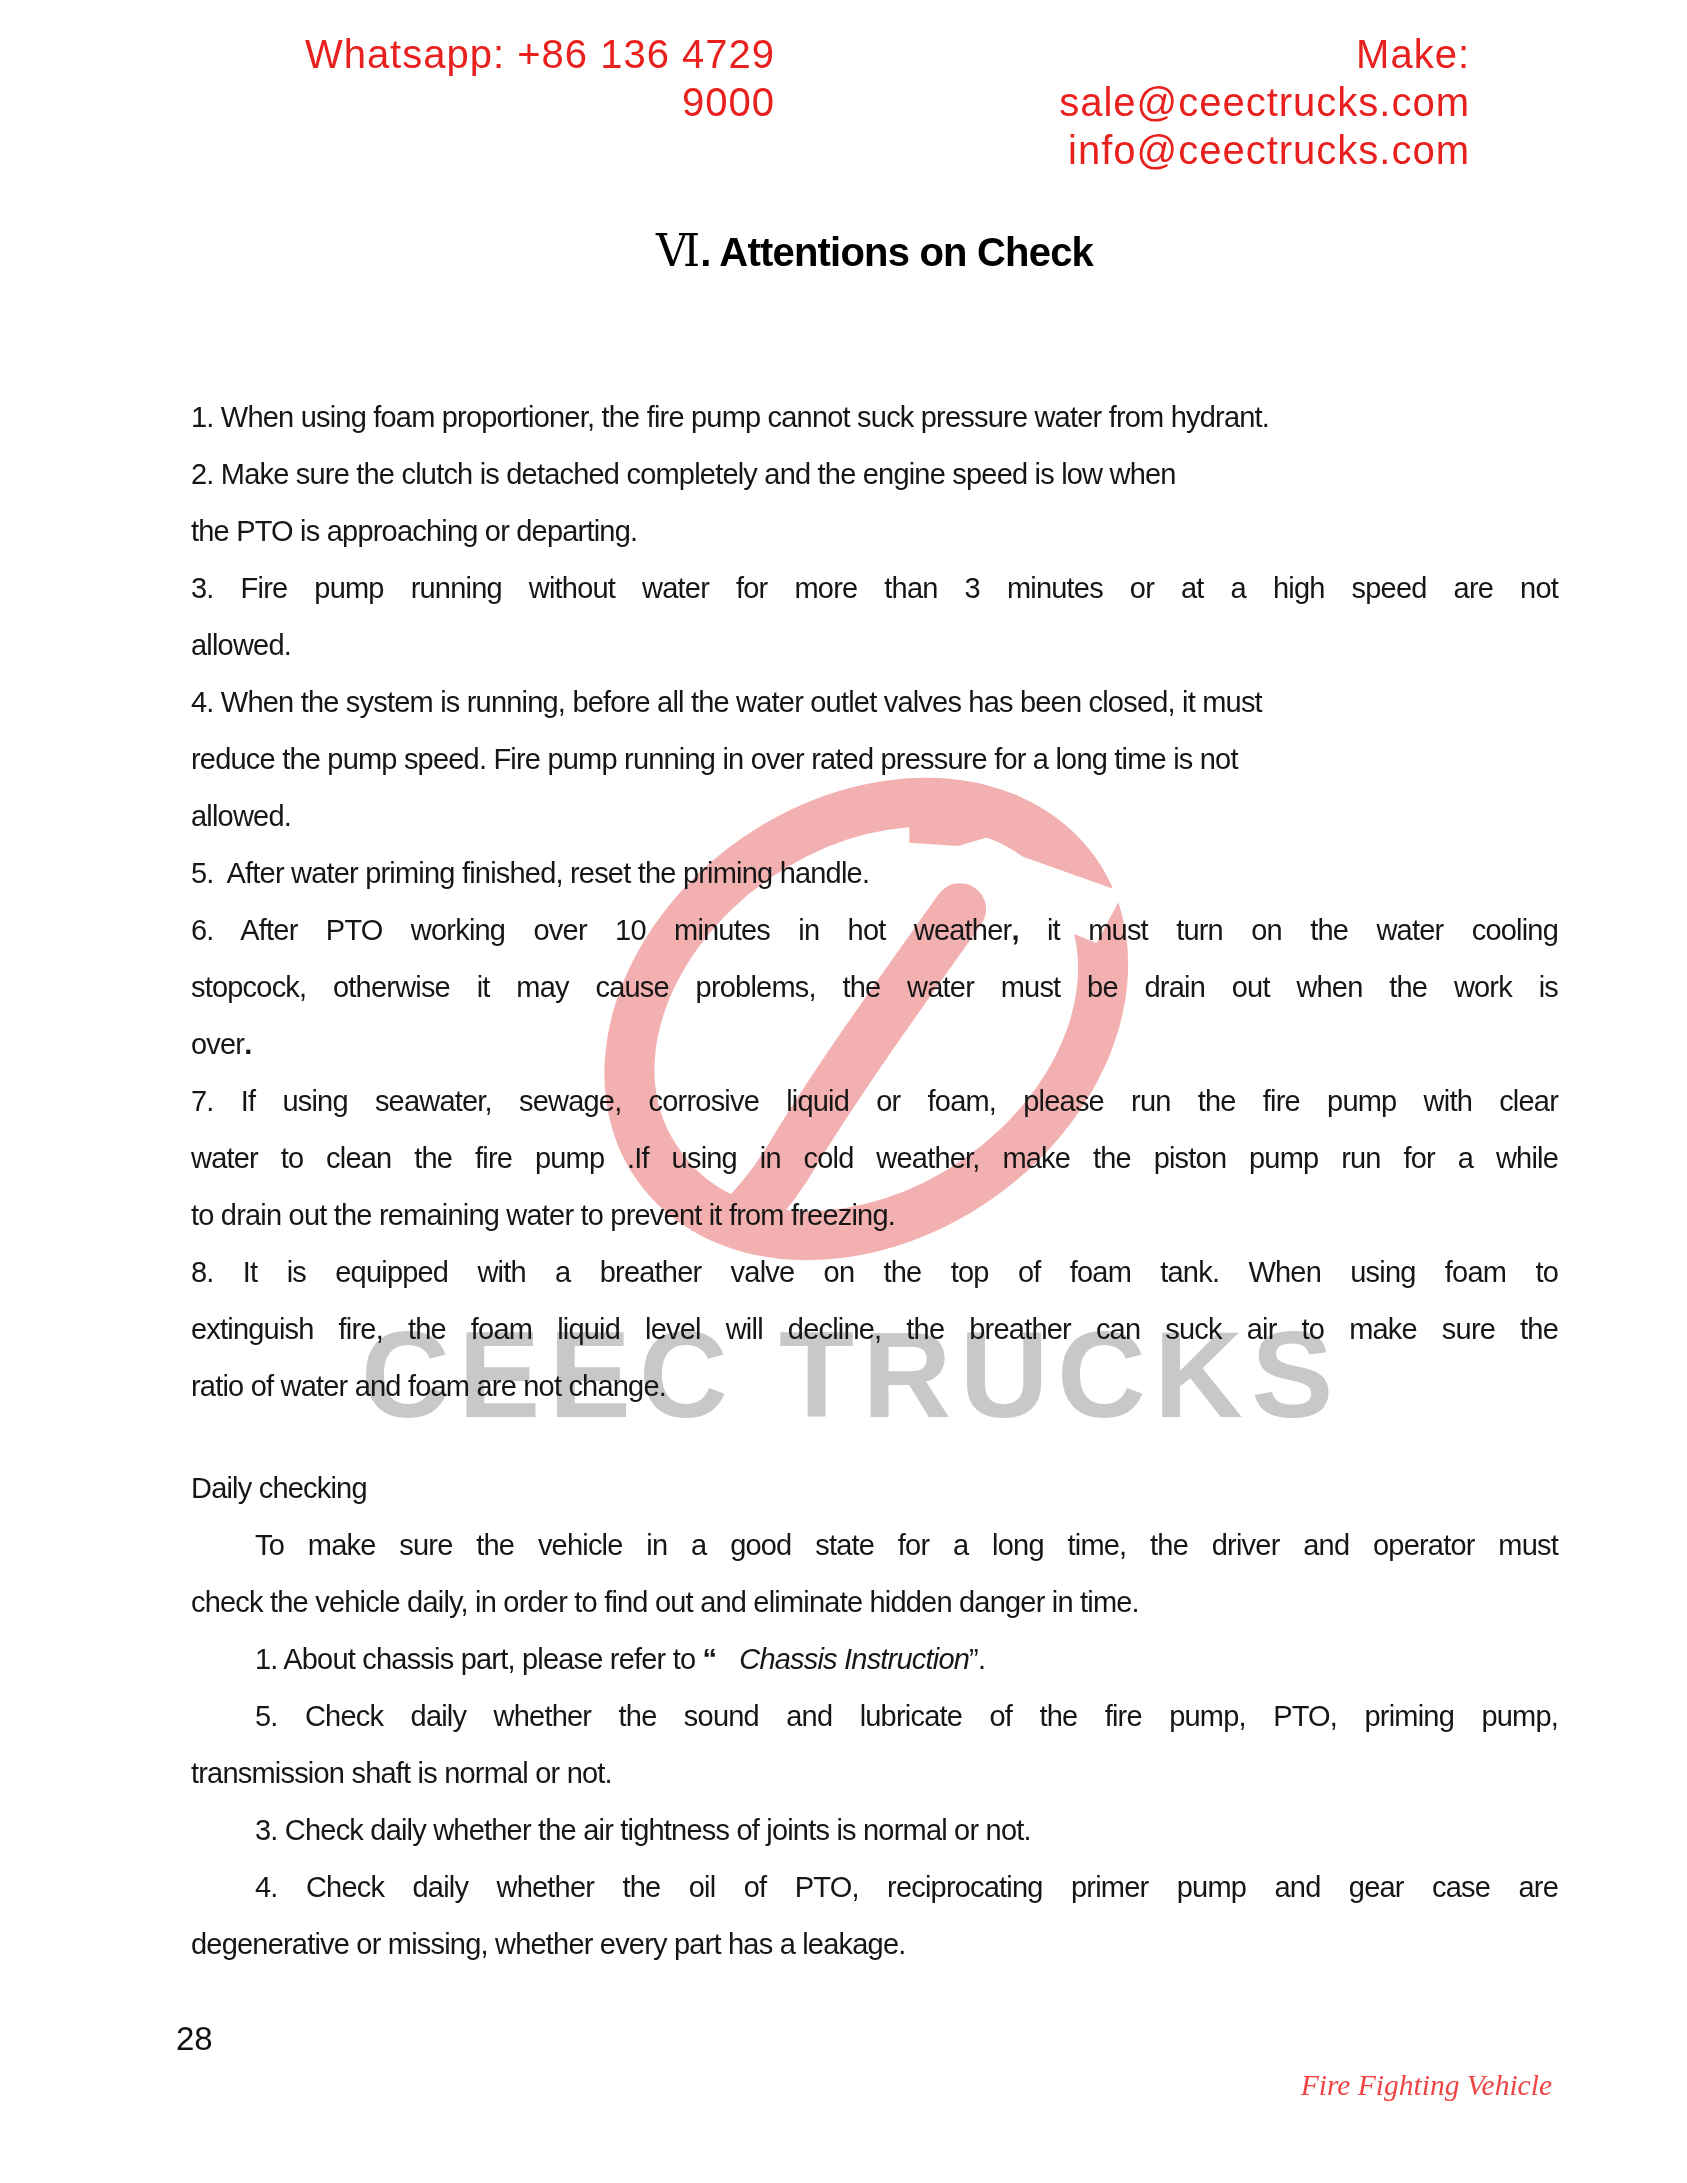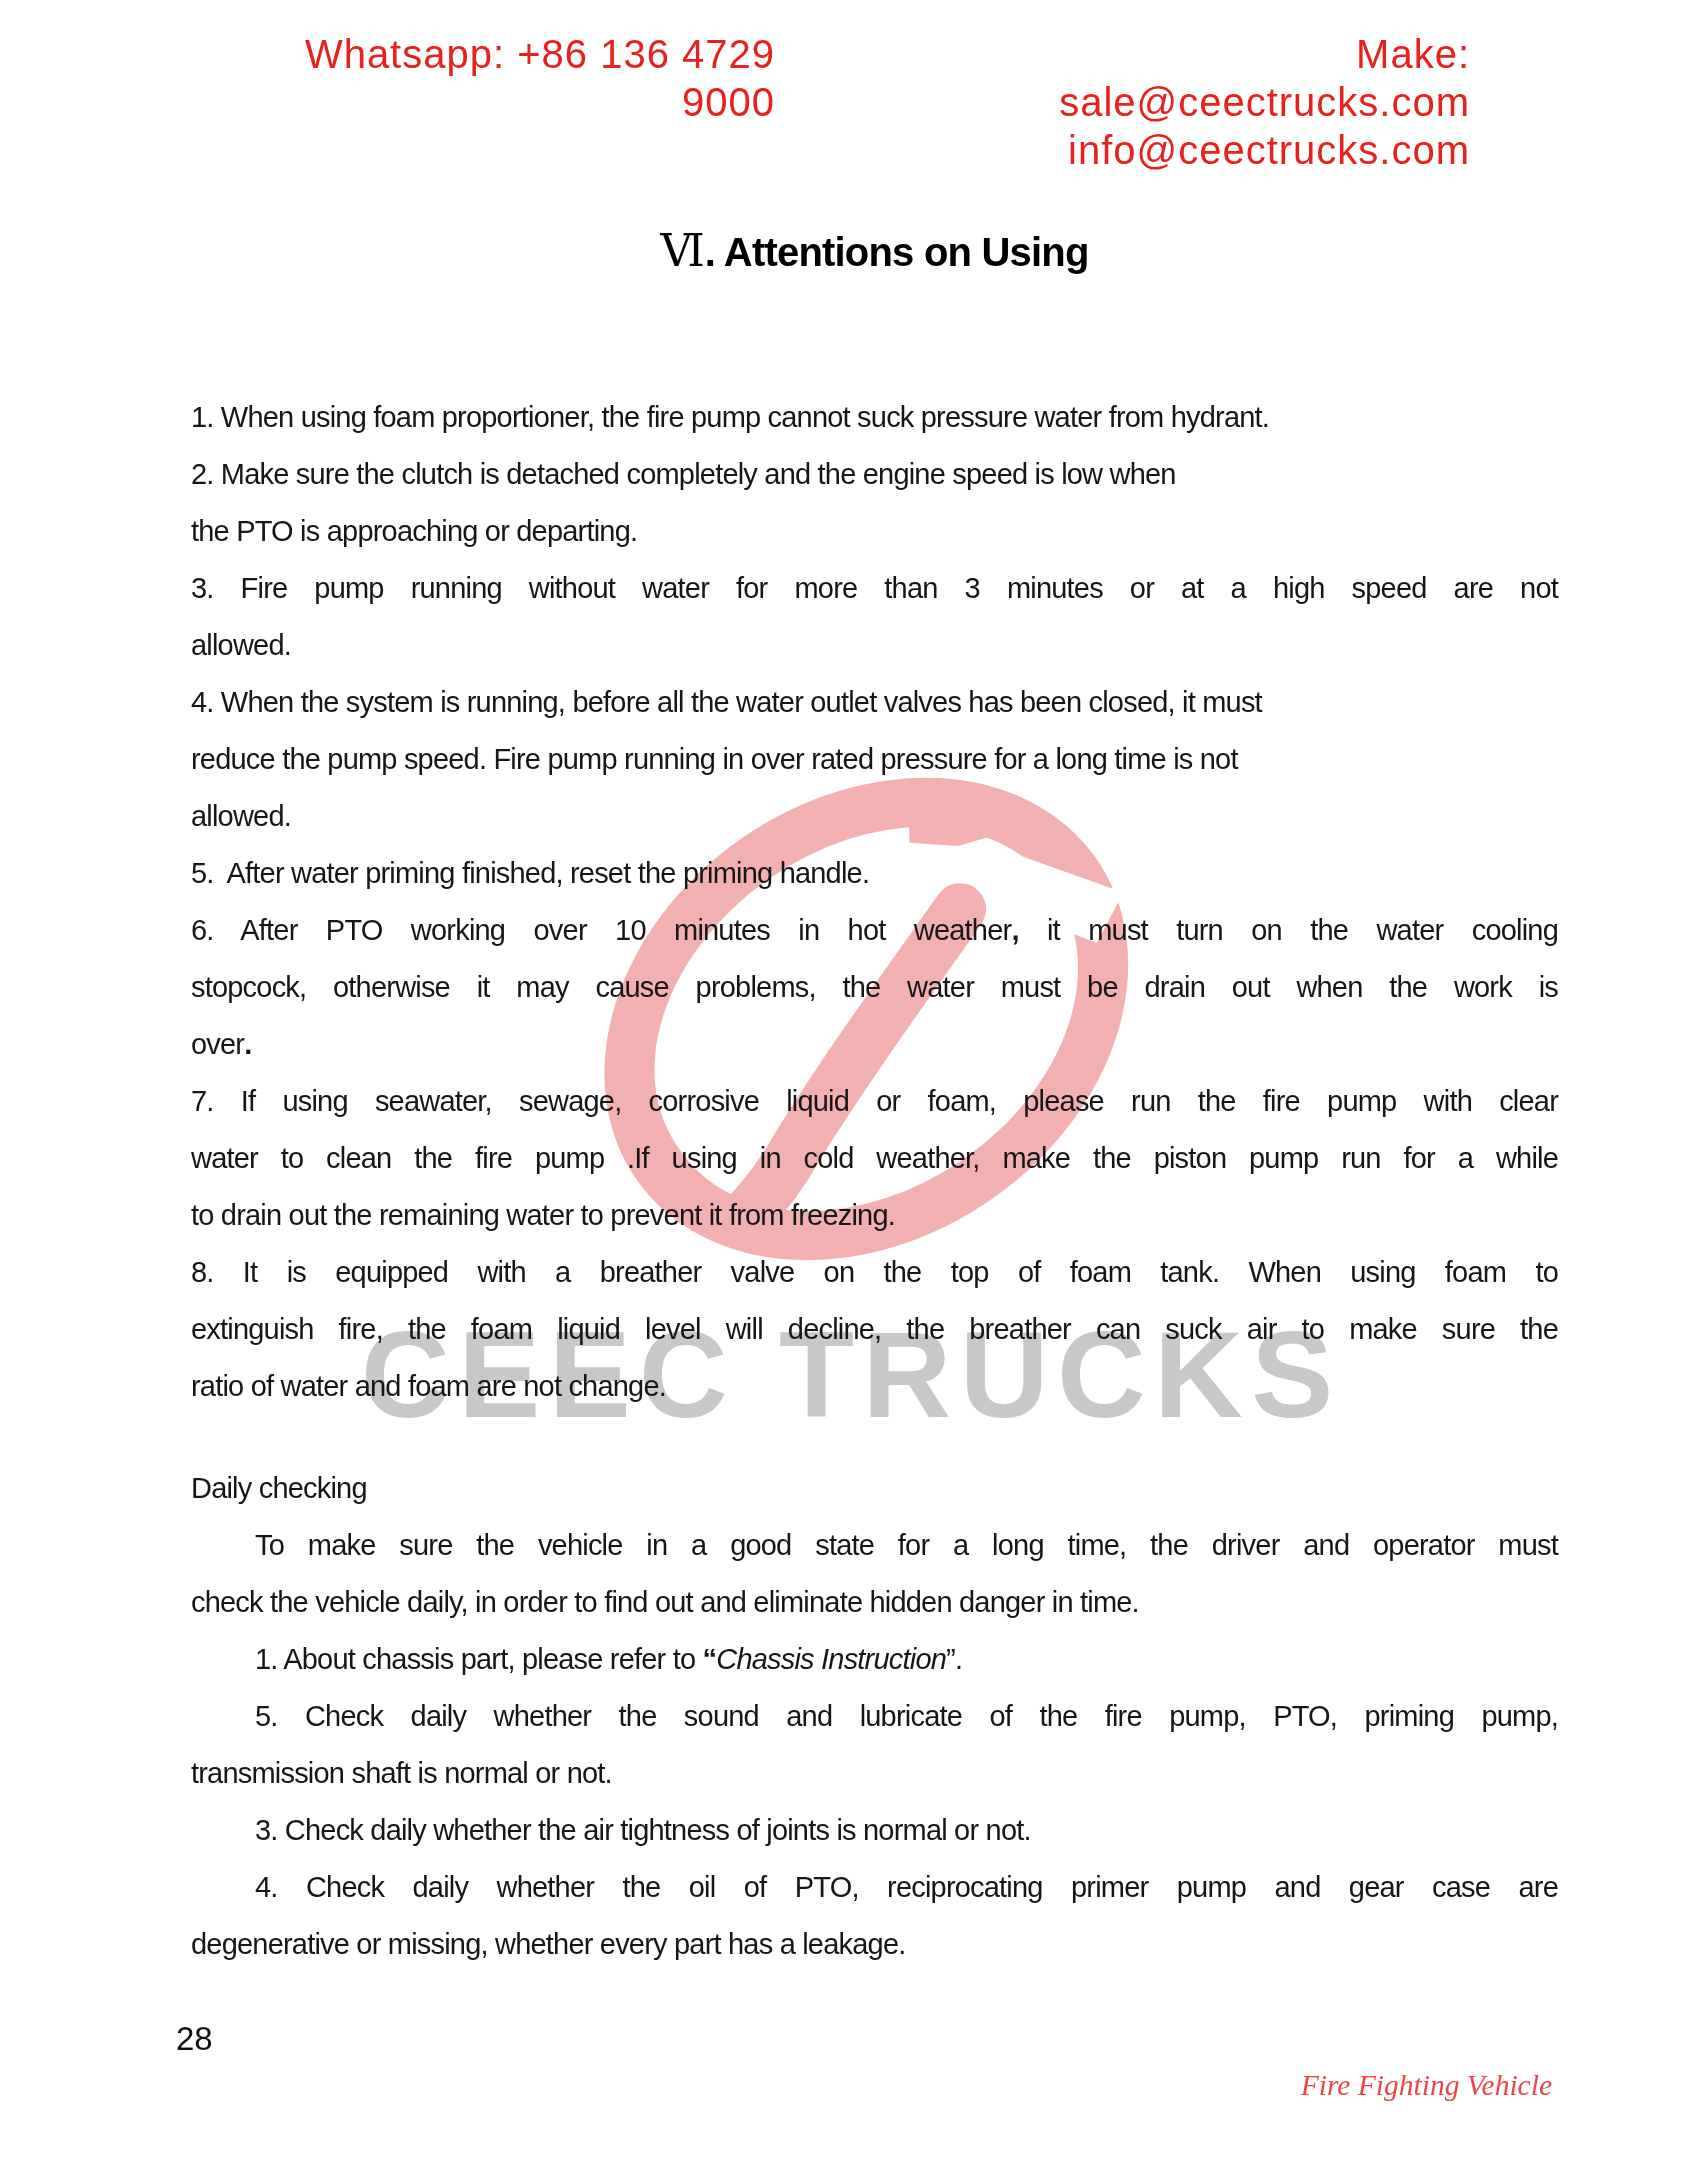--- a/index.html
+++ b/index.html
@@ -41,21 +41,21 @@
   .body-block{
     position:absolute;left:191px;width:1367px;
     font-size:29px;line-height:57px;letter-spacing:-0.8px;color:var(--ink);
   }
   .attn{top:389px;}
   .daily{top:1460px;}
   .line{white-space:nowrap;}
   .line.j{white-space:normal;text-align:justify;text-align-last:justify;}
   .line.ind{padding-left:64px;}
   .b{font-weight:700;}
-  .i{font-style:italic;}
+  .i{font-style:italic;margin-left:23px;}
   
   .pageno{
     position:absolute;left:176px;top:2020px;width:1367px;
     text-align:left;font-size:33px;color:#111;
   }
   .doctitle{
     position:absolute;right:135px;top:2069px;
     font-family:"Liberation Serif","DejaVu Serif",serif;
     font-style:italic;font-size:29.5px;color:#ef4444;white-space:nowrap;
   }
@@ -82,21 +82,21 @@
   <div class="wm-text">CEEC TRUCKS</div>
 
   <div class="hdr hdr-left">
     <div>Whatsapp: +86 136 4729 9000</div>
   </div>
   <div class="hdr hdr-right">
     <div>Make: sale@ceectrucks.com</div>
     <div>info@ceectrucks.com</div>
   </div>
 
-  <div class="title"><span class="tnum">Ⅵ</span><span class="ttxt">. Attentions on Using</span></div>
+  <div class="title"><span class="tnum">Ⅵ</span><span class="ttxt">. Attentions on Check</span></div>
 
   <div class="body-block attn">
       <div class="line">1. When using foam proportioner, the fire pump cannot suck pressure water from hydrant.</div>
       <div class="line">2. Make sure the clutch is detached completely and the engine speed is low when</div>
       <div class="line">the PTO is approaching or departing.</div>
       <div class="line j">3. Fire pump running without water for more than 3 minutes or at a high speed are not</div>
       <div class="line">allowed.</div>
       <div class="line">4. When the system is running, before all the water outlet valves has been closed, it must</div>
       <div class="line">reduce the pump speed. Fire pump running in over rated pressure for a long time is not</div>
       <div class="line">allowed.</div>

